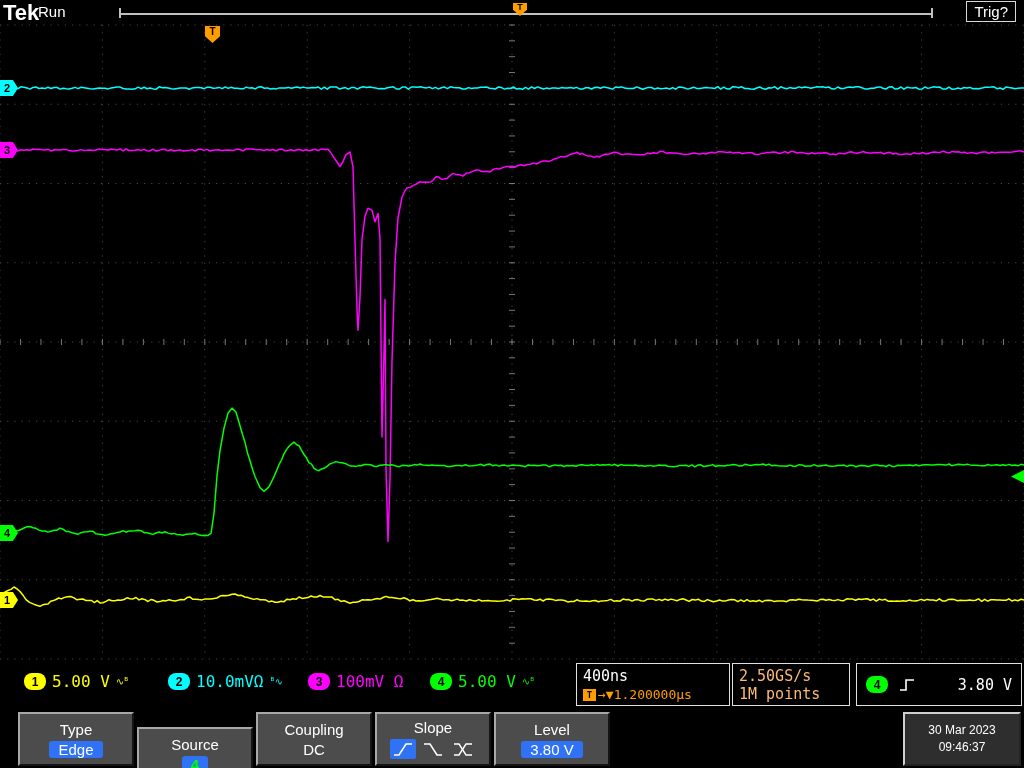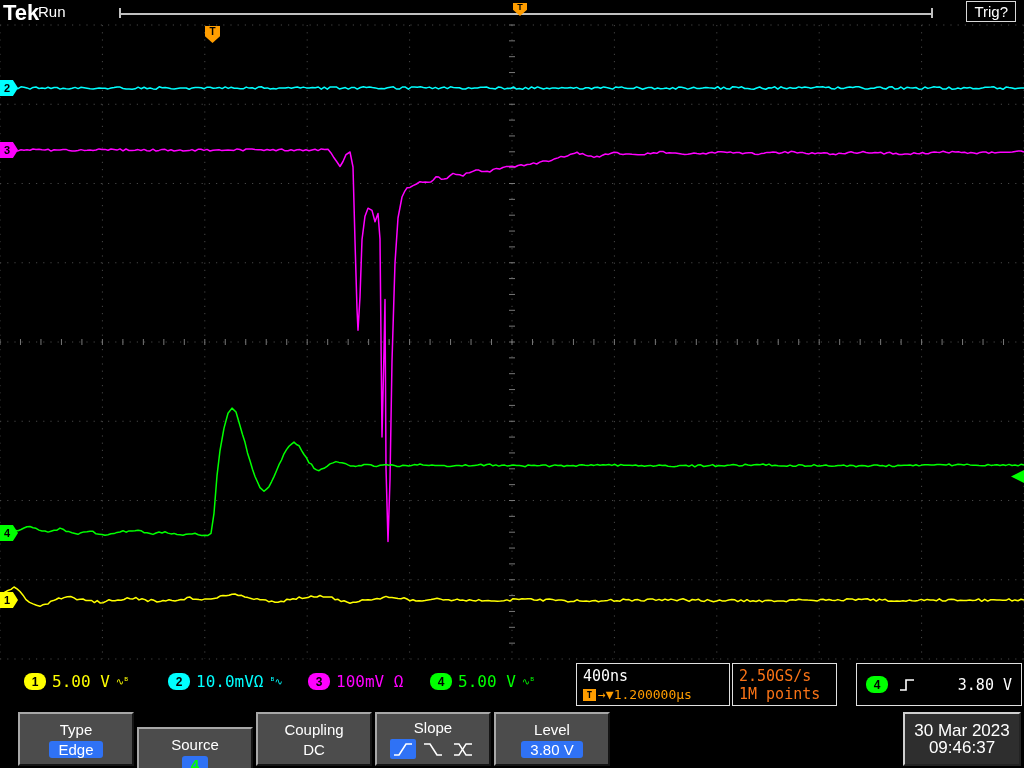--- a/index.html
+++ b/index.html
@@ -36,41 +36,41 @@
   .badge{display:inline-flex;align-items:center;justify-content:center;width:22px;height:17px;border-radius:8px;
     color:#000;font-weight:bold;font-size:12px;font-family:"Liberation Sans",sans-serif;flex:none;}
   .b1{background:#ffff00;}.b2{background:#00ffff;}.b3{background:#ff00ff;}.b4{background:#00ff00;}
   .sym{font-size:10px;letter-spacing:-1px;}
   .box{position:absolute;top:1px;height:43px;border:1px solid #e0e0e0;box-sizing:border-box;background:#000;}
   #tb-box{left:576px;width:154px;padding:3px 6px;}
   #tb-scale{font-size:15px;color:#fff;}
   #tb-delay{font-size:13px;color:#ff9d00;display:flex;align-items:center;gap:2px;margin-top:2px;}
   #tb-delay .tbox{background:#ff9d00;color:#000;width:13px;height:12px;font-size:9px;font-weight:bold;
     display:inline-flex;align-items:center;justify-content:center;flex:none;}
-  #sr-box{left:732px;width:105px;padding:3px 6px;font-size:15px;color:#f97316;line-height:18px;}
+  #sr-box{left:732px;width:118px;padding:3px 6px;font-size:15px;color:#fdba74;line-height:18px;}
   #trg-box{left:856px;width:166px;display:flex;align-items:center;gap:10px;padding:0 9px;}
   #trg-level{margin-left:auto;font-size:15px;color:#fff;}
 
   
   #menu-bar{position:absolute;left:0;top:710px;width:1024px;height:58px;background:#000;}
   .btn{position:absolute;top:2px;width:116px;height:54px;background:#4c4c4c;box-sizing:border-box;
     border:2px solid;border-color:#a8a8a8 #141414 #141414 #a8a8a8;
     display:flex;flex-direction:column;align-items:center;justify-content:center;gap:3px;
     color:#fff;font-size:15px;cursor:pointer;}
   #btn-type{left:18px;align-items:center;}#btn-source{left:137px;margin-top:15px;}#btn-coupling{left:256px;}
   #btn-slope{left:375px;}#btn-level{left:494px;}#btn-mode{left:718px;}
   .hl{background:#2f72f5;padding:0 9px;border-radius:3px;}
   .src-val{color:#00ff00;font-weight:bold;}
   #btn-mode{gap:1px;font-size:14px;}
   .slope-row{display:flex;gap:4px;align-items:center;}
   .slope-icon{width:26px;height:20px;display:inline-flex;align-items:center;justify-content:center;border-radius:2px;}
   .slope-icon.sel{background:#2f72f5;}
   #date-box{position:absolute;left:903px;top:2px;width:118px;height:54px;box-sizing:border-box;
     background:#2e2e2e;border:2px solid;border-color:#cfcfcf #232323 #232323 #cfcfcf;
-    display:flex;flex-direction:column;align-items:center;justify-content:center;font-size:17px;line-height:17px;color:#fff;}
+    display:flex;flex-direction:column;align-items:center;justify-content:center;font-size:12px;line-height:17px;color:#fff;}
 </style>
 </head>
 <body>
 
 <div id="scope">
 
   <svg class="layer" id="grid-svg">
       <line x1="0" y1="25" x2="0" y2="659" stroke="#464646" stroke-width="1" stroke-dasharray="1.2 6"></line>
       <line x1="102.4" y1="25" x2="102.4" y2="659" stroke="#464646" stroke-width="1" stroke-dasharray="1.2 6"></line>
       <line x1="204.8" y1="25" x2="204.8" y2="659" stroke="#464646" stroke-width="1" stroke-dasharray="1.2 6"></line>

